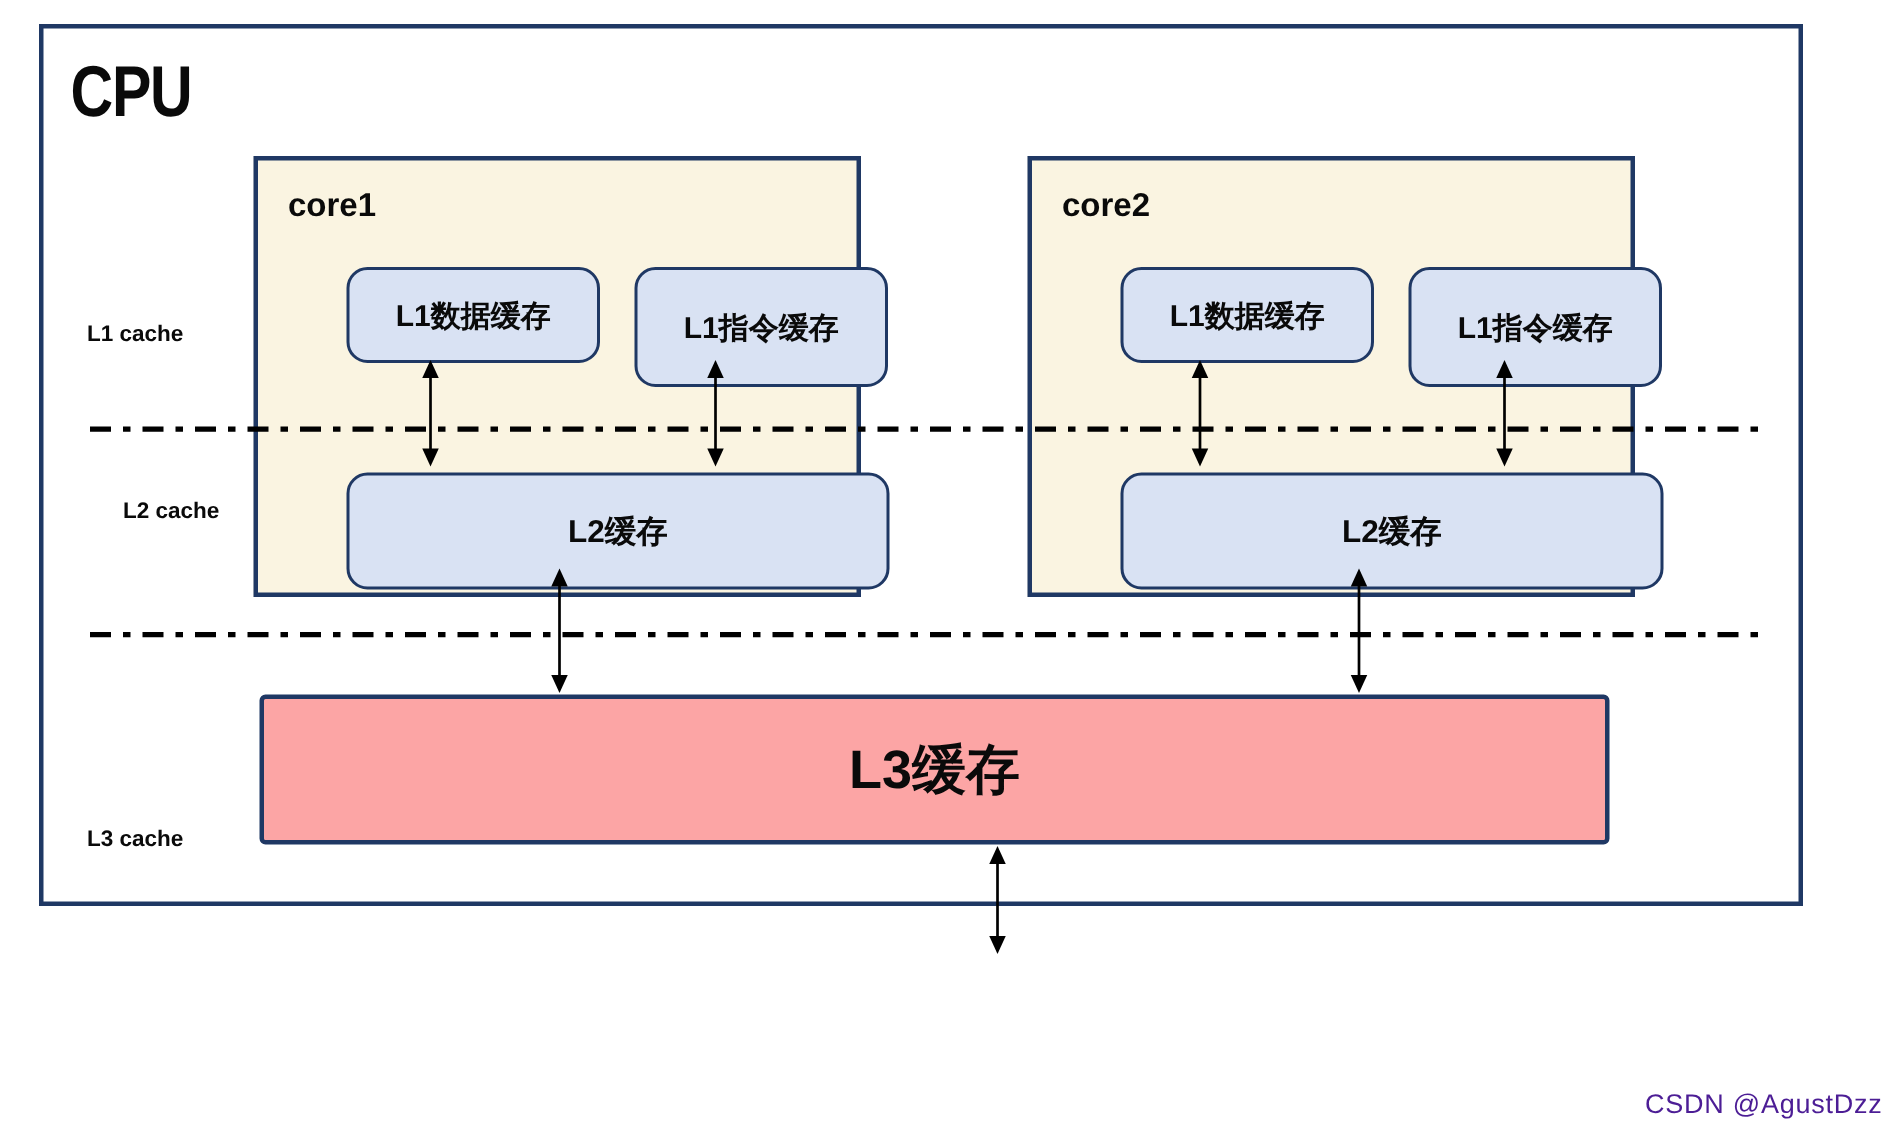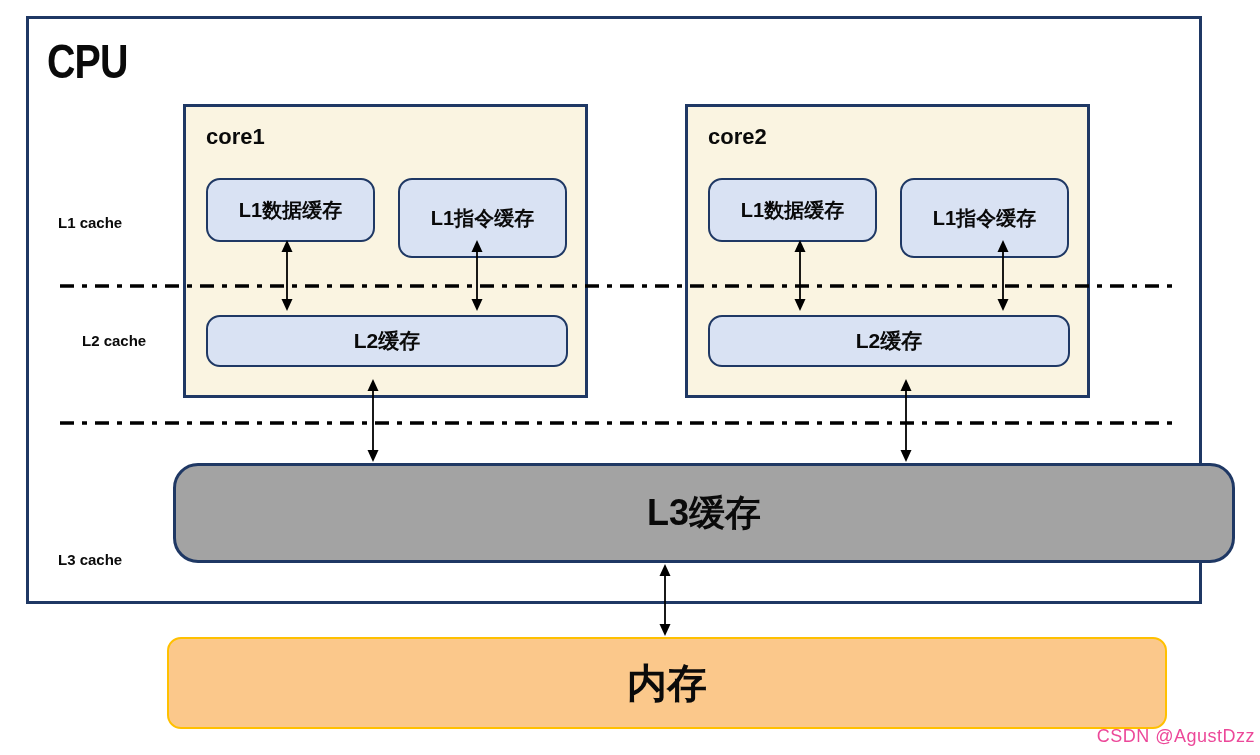--- a/index.html
+++ b/index.html
@@ -18,45 +18,45 @@
   .level-label{
     position:absolute;left:58px;font-size:15px;font-weight:700;line-height:26px;white-space:nowrap;
   }
   .level-l1{top:210px;}
   .level-l2{top:328px;margin-left:24px;}
   .level-l3{top:499px;margin-top:48px;}
   .core{
     position:absolute;top:104px;width:405px;height:294px;box-sizing:border-box;
     background:#faf4e1;border:3px solid #1f3864;
   }
-  .core-1{left:183px;padding-left:33px;}
+  .core-1{left:169px;padding-left:33px;}
   .core-2{left:685px;}
   .core-label{
     position:absolute;left:20px;top:18px;font-size:22px;font-weight:700;line-height:1.1;
   }
   .cachebox{
     position:absolute;box-sizing:border-box;background:#d9e2f3;border:2.5px solid #1f3864;
     border-radius:14px;display:flex;align-items:center;justify-content:center;
-    font-weight:700;text-align:center;
+    font-weight:700;text-align:center;margin-left:39px;
   }
   .l1-data{left:20px;top:71px;width:169px;height:64px;font-size:20px;}
   .l1-inst{left:212px;top:71px;width:169px;height:80px;font-size:20px;}
-  .l2-box{left:20px;top:208px;width:362px;height:52px;font-size:21px;}
+  .l2-box{left:20px;top:208px;width:362px;height:78px;font-size:21px;}
   .l3-box{
-    position:absolute;left:173px;top:463px;width:1062px;height:100px;box-sizing:border-box;
-    background:#a3a3a3;border:3px solid #1f3864;border-radius:25px;
+    position:absolute;left:173px;top:463px;width:900px;height:100px;box-sizing:border-box;
+    background:#fca5a5;border:3px solid #1f3864;border-radius:4px;
     display:flex;align-items:center;justify-content:center;font-size:36px;font-weight:700;
   }
   .memory-box{
     position:absolute;left:167px;top:637px;width:1000px;height:92px;box-sizing:border-box;
     background:#fbc88b;border:2px solid #ffc000;border-radius:14px;
     display:flex;align-items:center;justify-content:center;font-size:40px;font-weight:700;
   }
   .watermark{
-    position:absolute;right:5px;top:726px;font-size:18px;color:#ec4899;letter-spacing:.5px;
+    position:absolute;right:5px;top:726px;font-size:18px;color:#4c1d95;letter-spacing:.5px;
   }
   .overlay{
     position:absolute;left:0;top:0;width:1260px;height:755px;pointer-events:none;
   }
   .overlay line.shaft{stroke:#000;stroke-width:1.8;}
   .overlay polygon{fill:#000;}
   .overlay line.dashdot{stroke:#000;stroke-width:3.5;}
 </style>
 </head>
 <body>
@@ -79,21 +79,20 @@
 
   <div class="core core-2">
     <div class="core-label">core2</div>
     <div class="cachebox l1-data">L1数据缓存</div>
     <div class="cachebox l1-inst">L1指令缓存</div>
     <div class="cachebox l2-box">L2缓存</div>
   </div>
 
   <div class="l3-box">L3缓存</div>
 
-  <div class="memory-box">内存</div>
 
   <div class="watermark">CSDN @AgustDzz</div>
 
   <svg class="overlay" width="1260" height="755" viewBox="0 0 1260 755" xmlns="http://www.w3.org/2000/svg">
 
     <g>
       <line class="dashdot" x1="60" y1="286" x2="1180" y2="286" stroke-dasharray="14 8 5 8"></line>
     </g>
     <g>
       <line class="dashdot" x1="60" y1="423" x2="1180" y2="423" stroke-dasharray="14 8 5 8"></line>

